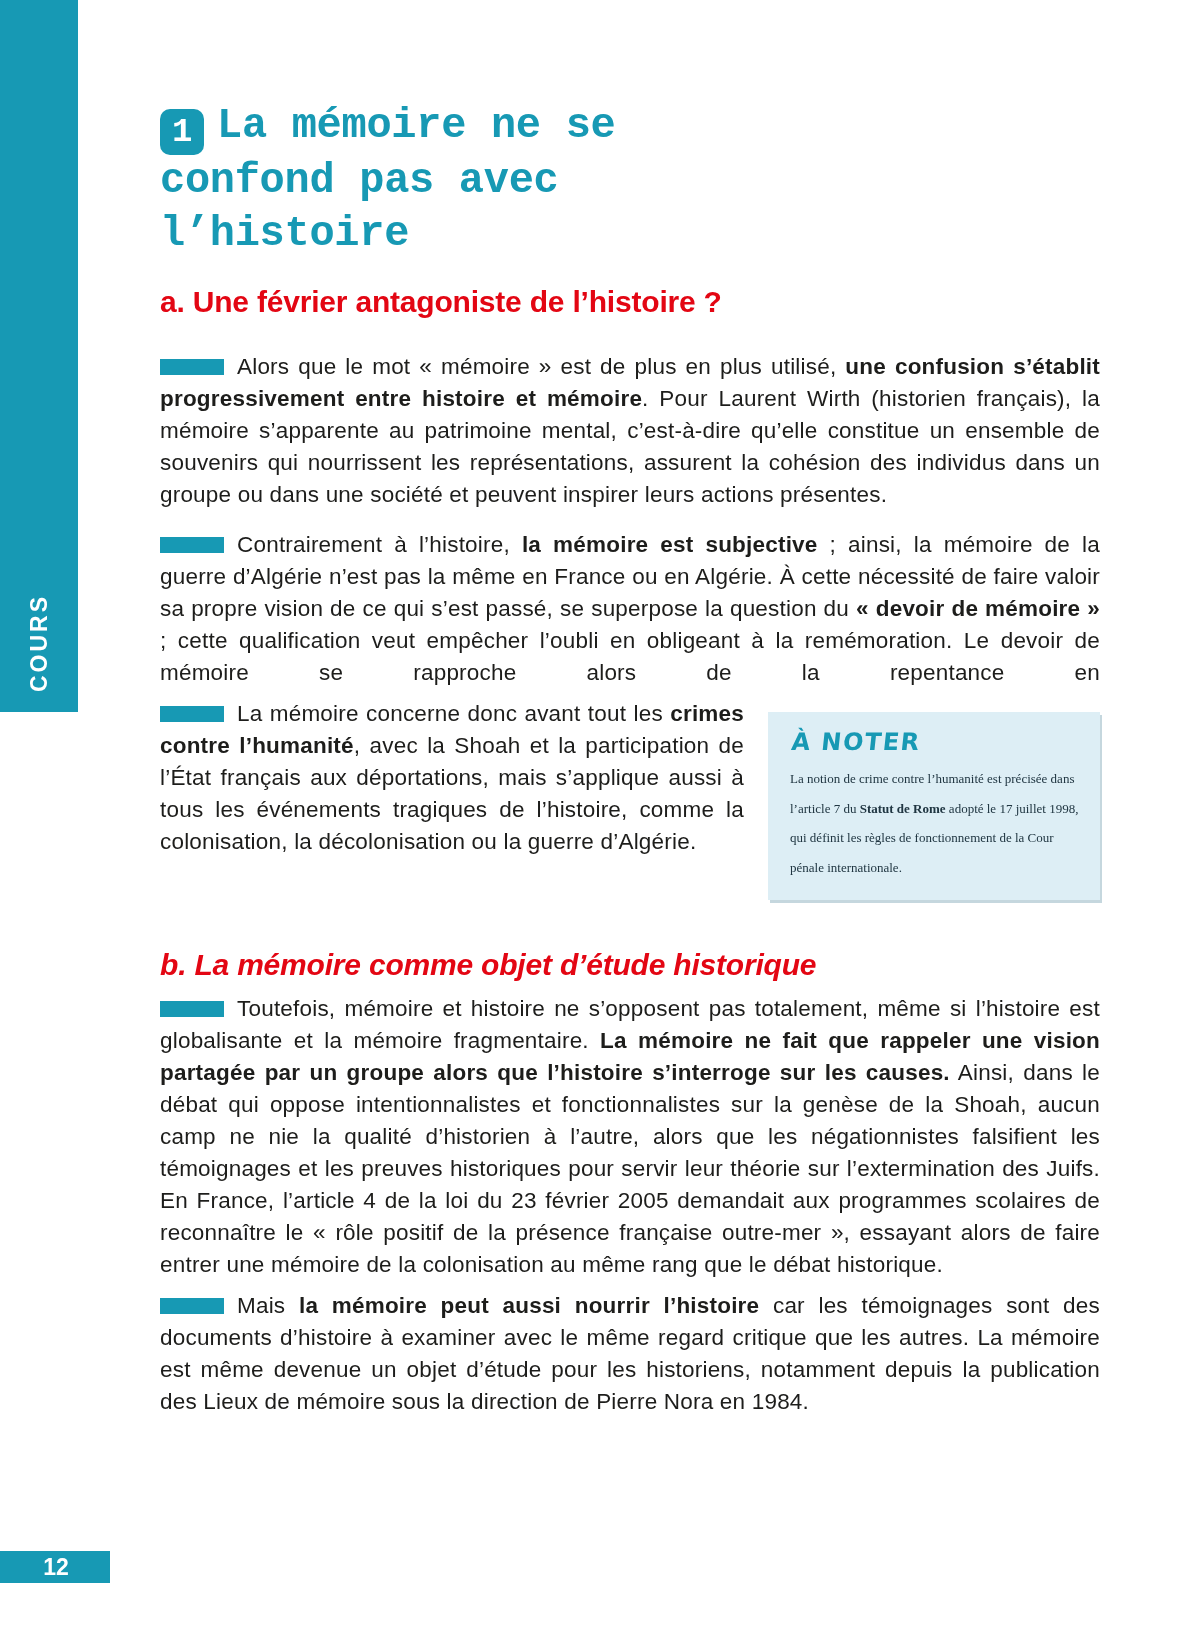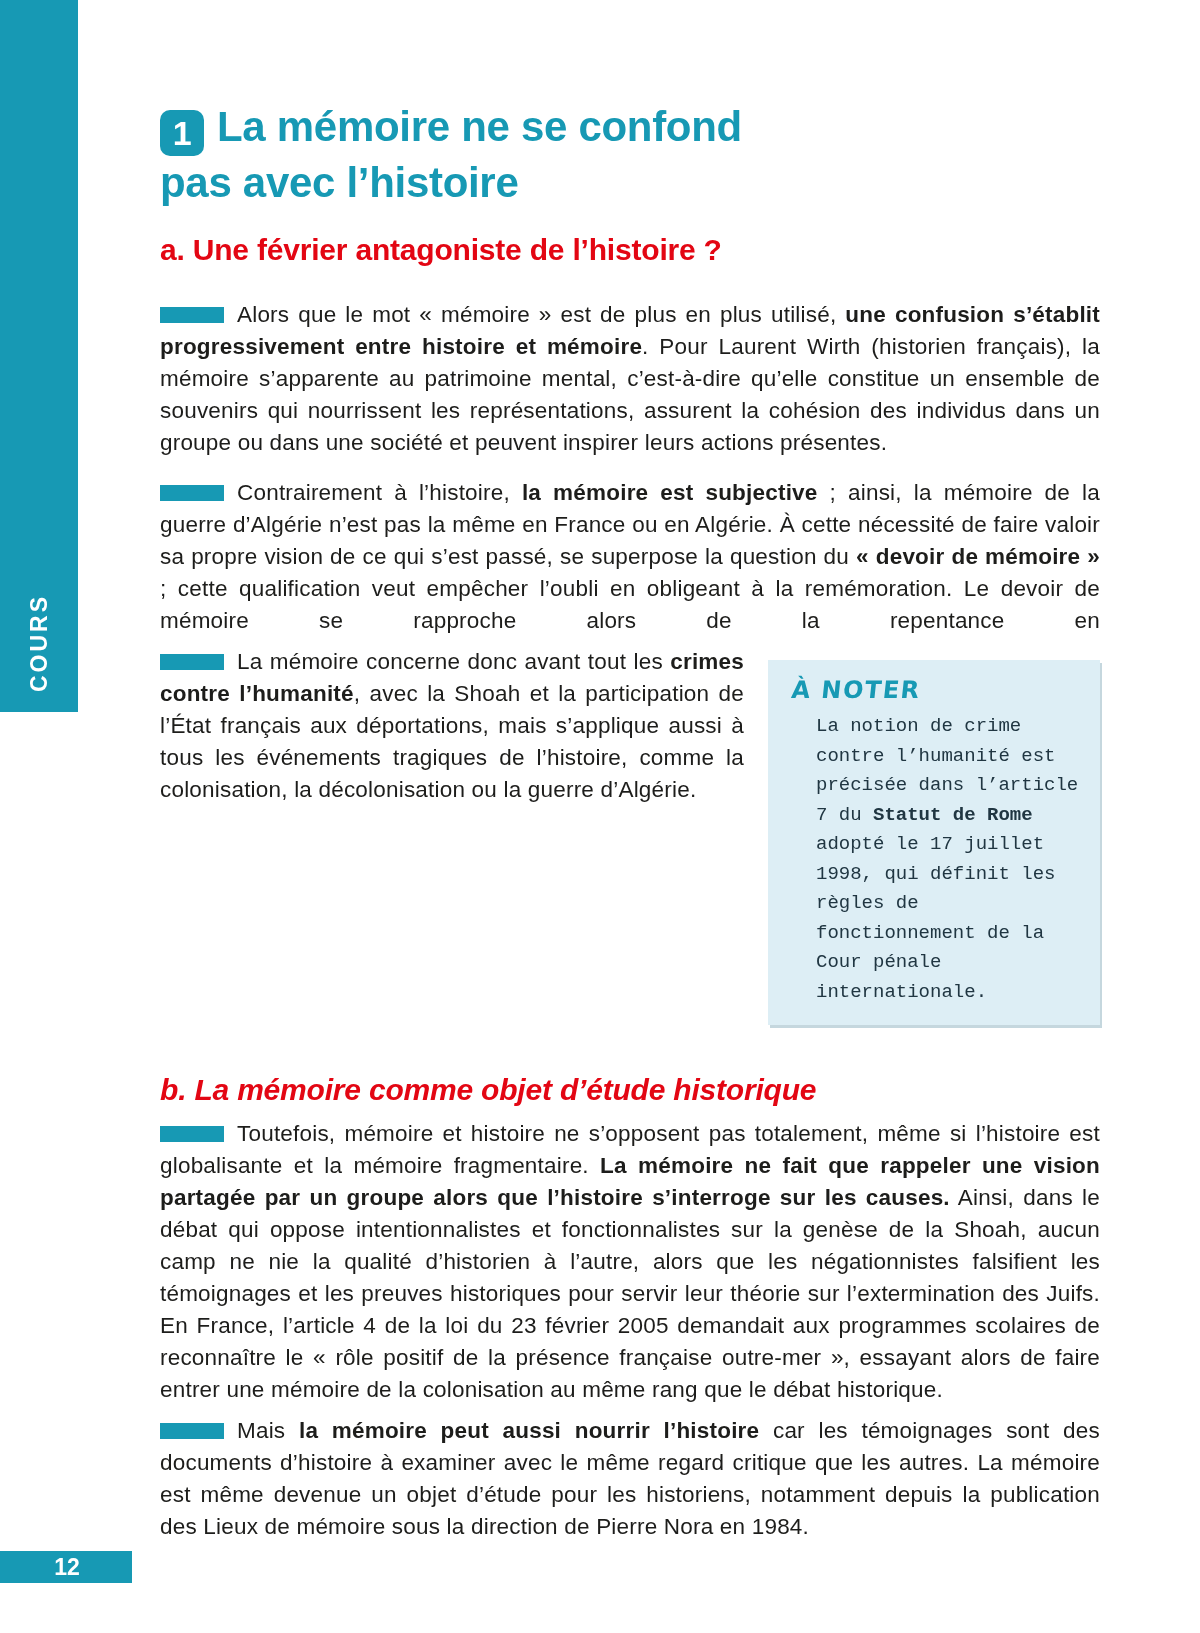--- a/index.html
+++ b/index.html
@@ -30,21 +30,21 @@
     font-weight: bold;
     font-size: 23px;
     letter-spacing: 3px;
   }
 
   
   .page-number {
     position: absolute;
     left: 0;
     top: 1551px;
-    width: 132px;
+    width: 110px;
     height: 32px;
     background: var(--teal);
     color: #ffffff;
     font-weight: bold;
     font-size: 23px;
     display: flex;
     align-items: center;
     justify-content: center;
     padding-left: 2px;
     box-sizing: border-box;
@@ -59,20 +59,21 @@
   }
 
   .section-title {
     margin: 0;
     width: 640px;
     color: var(--teal);
     font-size: 42px;
     line-height: 53px;
     font-weight: bold;
     letter-spacing: -0.3px;
+    font-family: Liberation Mono, monospace;
   }
   .num-badge {
     display: inline-block;
     width: 44px;
     height: 46px;
     border-radius: 10px;
     background: var(--teal);
     color: #ffffff;
     text-align: center;
     line-height: 46px;
@@ -133,26 +134,25 @@
     color: var(--teal);
     font-family: "DejaVu Sans", sans-serif;
     font-size: 24px;
     font-weight: bold;
     letter-spacing: 1.5px;
     transform: skewX(-6deg);
     transform-origin: left bottom;
     margin-bottom: 8px;
   }
   .note-body {
-    font-family: Liberation Mono, monospace;
-    font-size: 19px;
+    font-family: Liberation Serif, serif;
+    font-size: 13px;
     line-height: 29.5px;
     color: var(--note_text);
     text-align: left;
-    margin-left: 26px;
   }
 </style>
 </head>
 <body>
 
 <div class="page" style="--teal: #1799b4; --red: #e30613; --text: #1d1d1b; --note_bg: #ddeef5; --note_text: #203642;">
 
   <div class="side-band">
     <span class="side-label">COURS</span>
   </div>

